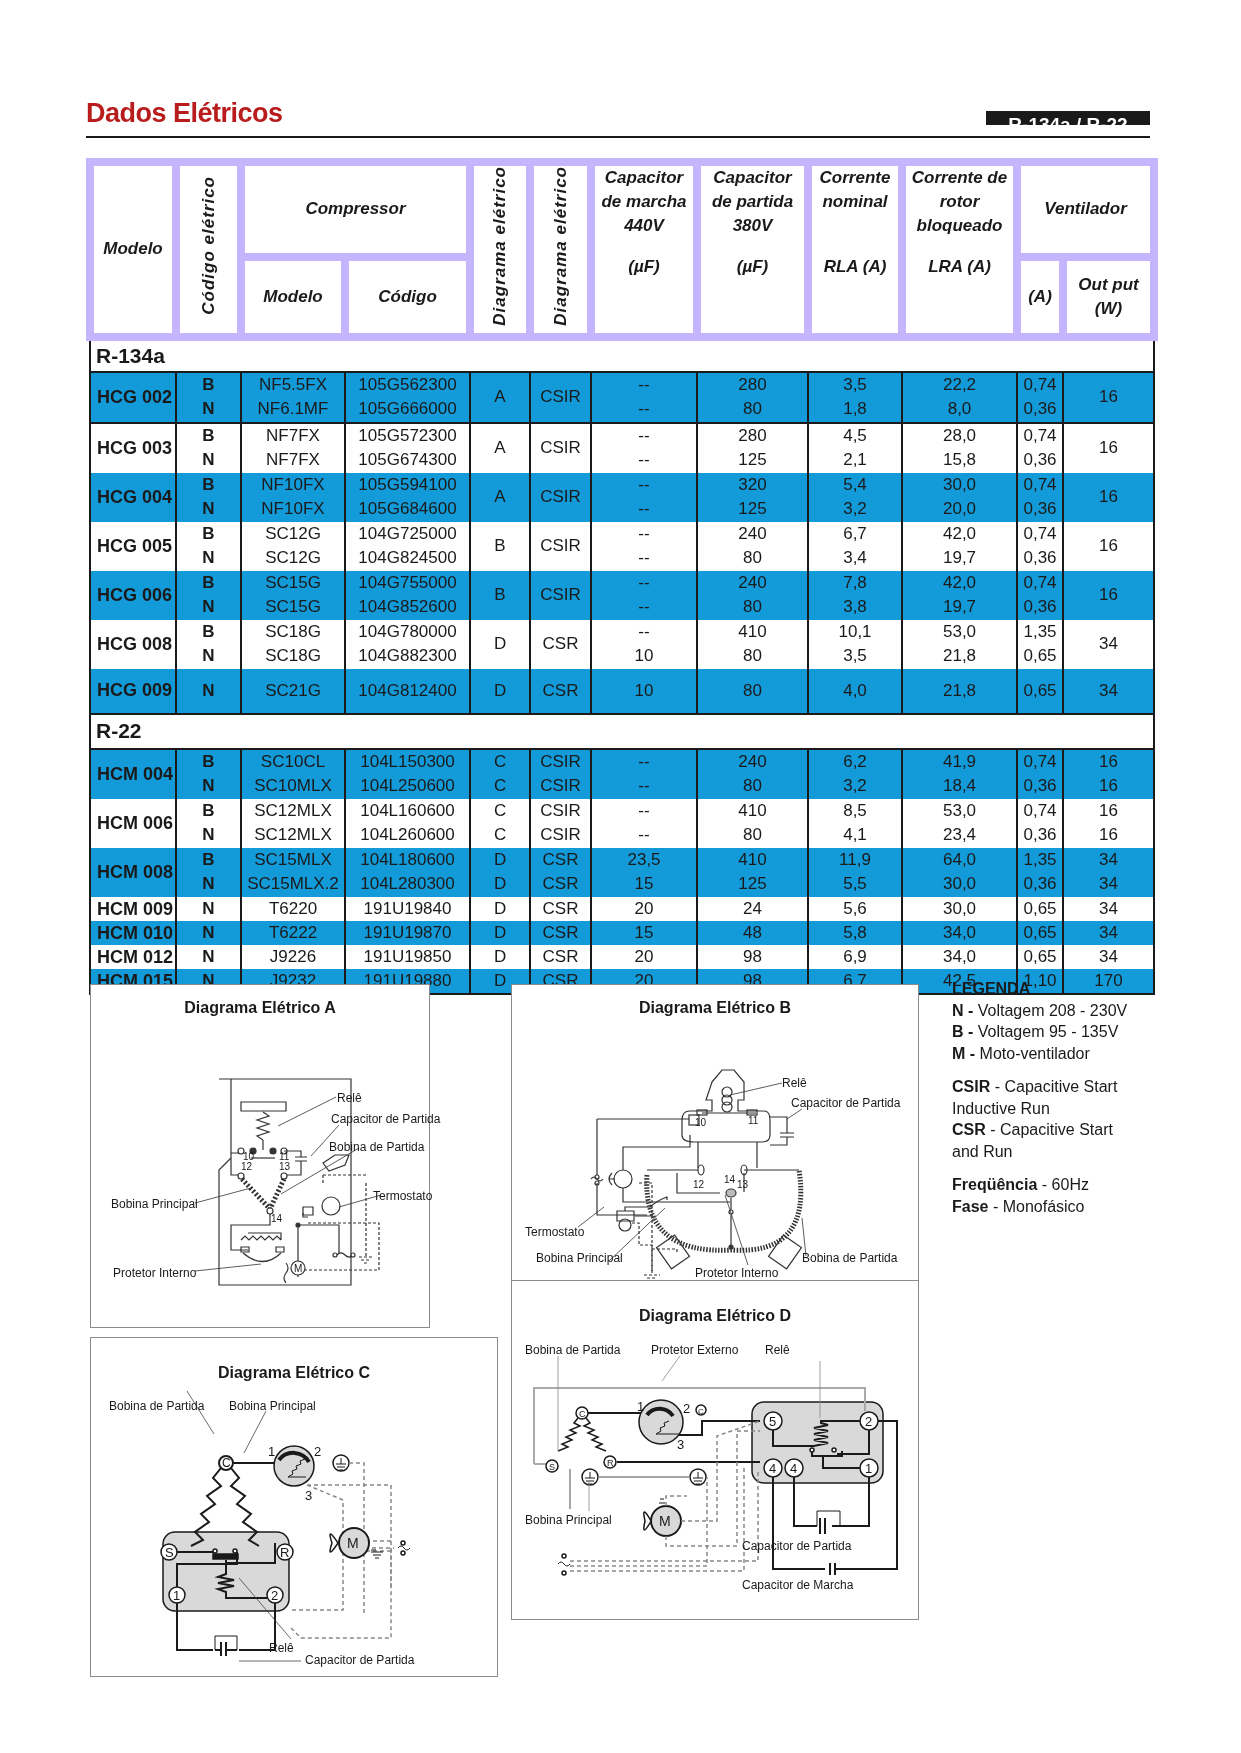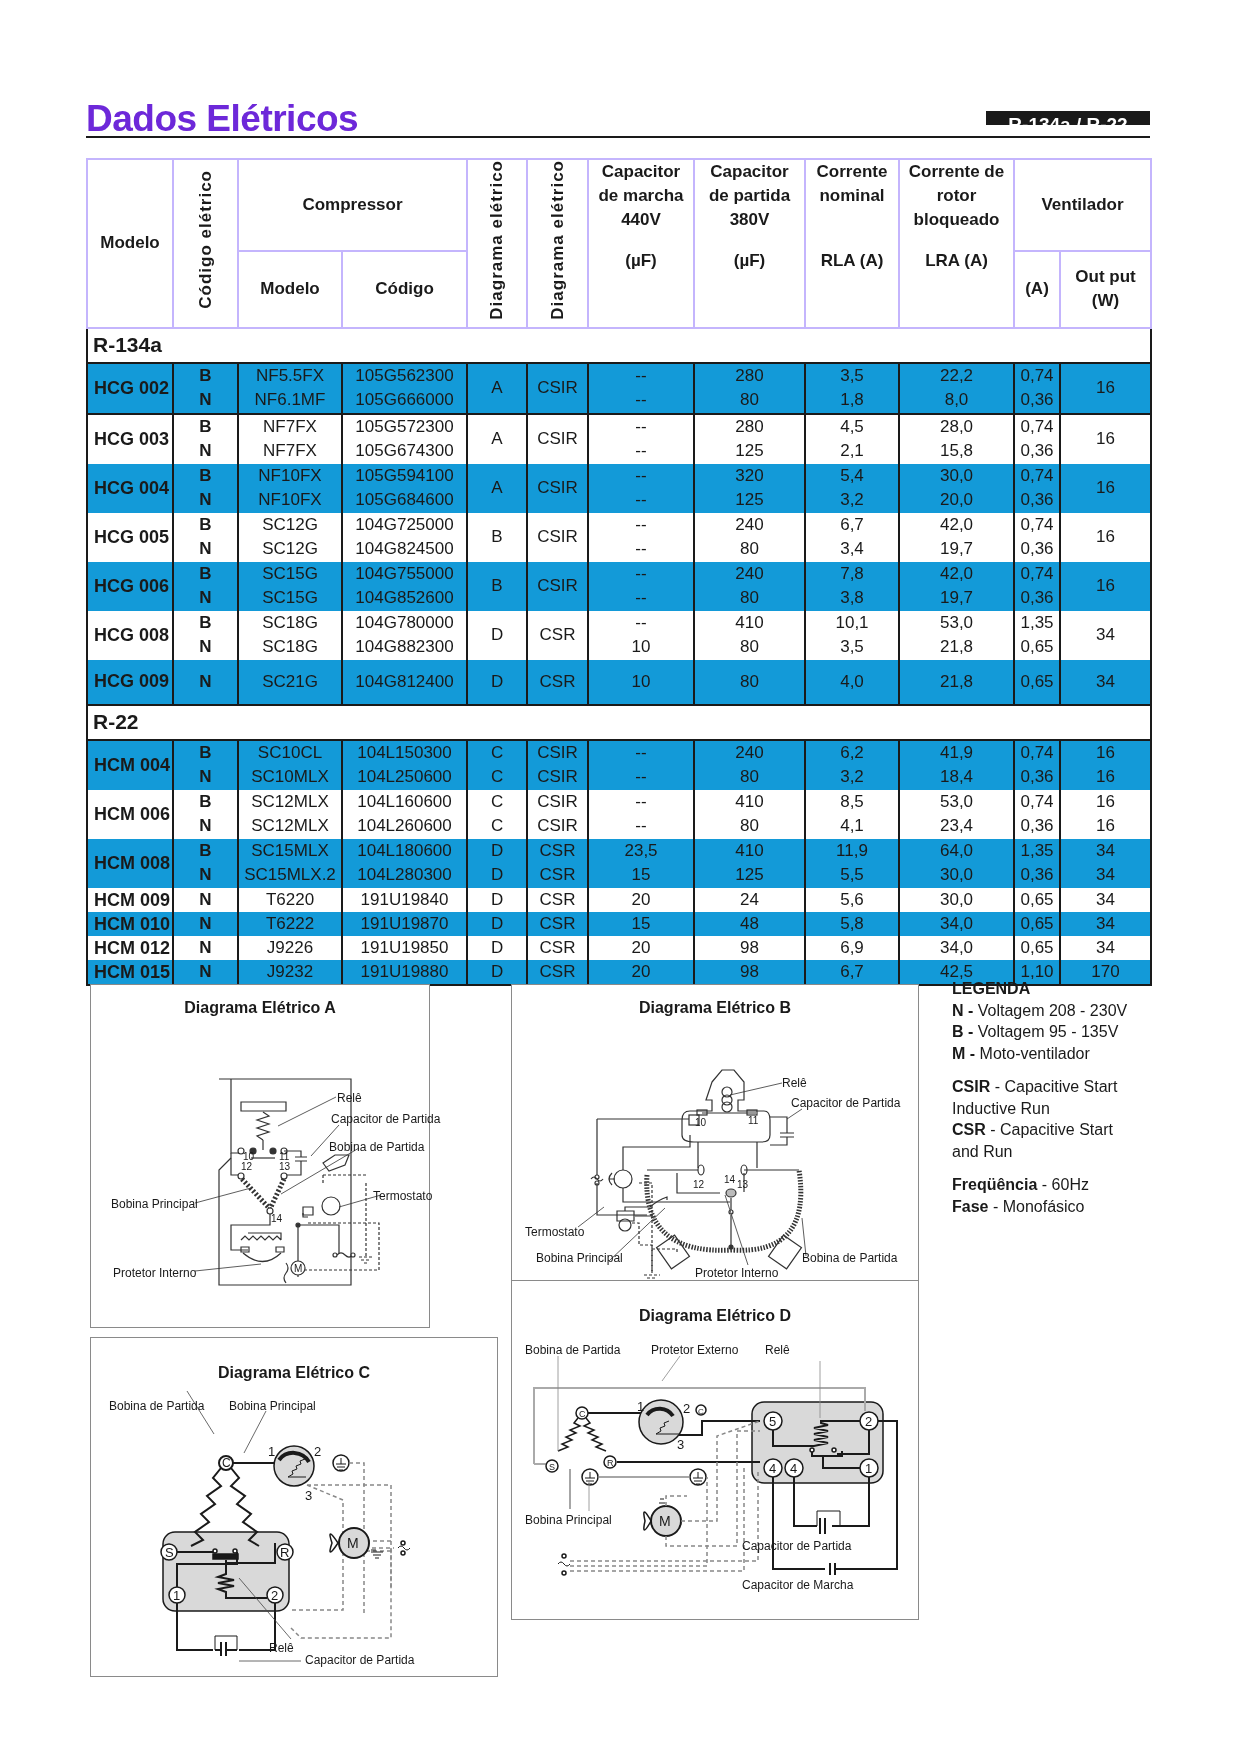--- a/index.html
+++ b/index.html
@@ -1,23 +1,23 @@
 <!DOCTYPE html>
 <html><head>
 <meta charset="utf-8">
 <style>
   * { box-sizing: border-box; margin: 0; padding: 0; }
   body { width: 1241px; height: 1753px; background: #ffffff; position: relative; font-family: "DejaVu Sans", "Liberation Sans", sans-serif; color: #1a1a1a; overflow: hidden; }
-  .page-title { position: absolute; left: 86px; top: 98px; font-family: "Liberation Sans", sans-serif; font-weight: bold; font-size: 37px; letter-spacing: -0.5px; color: #6d28d9; }
+  .page-title { position: absolute; left: 86px; top: 98px; font-family: "Liberation Sans", sans-serif; font-weight: bold; font-size: 27px; letter-spacing: -0.5px; color: #b91c1c; }
   .title-rule { position: absolute; left: 86px; top: 136px; width: 1064px; height: 2px; background: #1a1a1a; }
   .ref-badge { position: absolute; left: 986px; top: 111px; width: 164px; height: 14px; background: #1a1a1a; color: #fff; font-family: "Liberation Sans", sans-serif; font-weight: bold; font-size: 19px; text-align: center; line-height: 27px; }
 
   table.elec { position: absolute; left: 86px; top: 158px; width: 1064px; border-collapse: collapse; table-layout: fixed; font-family: "Liberation Sans", sans-serif; }
   table.elec th, table.elec td { border-left: 2px solid #1a1a1a; border-right: 2px solid #1a1a1a; text-align: center; vertical-align: middle; padding: 0; }
-  table.elec thead th { border: 2px solid #c4b5fd; font-weight: bold; font-size: 17px; line-height: 24px; color: #1a1a1a; background: #fff; }
+  table.elec thead th { border: 8px solid #c4b5fd; font-weight: bold; font-size: 17px; line-height: 24px; color: #1a1a1a; background: #fff; font-style: italic; }
   table.elec thead th.unit { vertical-align: bottom; padding-bottom: 2px; }
   .vert { writing-mode: vertical-rl; transform: rotate(180deg); display: inline-block; font-weight: bold; font-size: 17px; line-height: 20px; text-align: center; letter-spacing: 1px; }
   table.elec tr.section td { border: 2px solid #1a1a1a; text-align: left; font-weight: bold; font-size: 21px; height: 35px; padding-left: 5px; background: #fff; }
   table.elec tbody td { font-size: 17px; color: #1a1a1a; }
   table.elec tbody tr.blue td { background: #139ad8; }
   table.elec tbody tr.white td { background: #ffffff; }
   table.elec tbody td.model { font-weight: bold; font-size: 18px; text-align: left; padding-left: 6px; }
   table.elec tbody td.codeletter { font-weight: bold; }
   .stack { display: flex; flex-direction: column; justify-content: center; }
   .stack span { display: block; line-height: 24.5px; height: 24.5px; }

